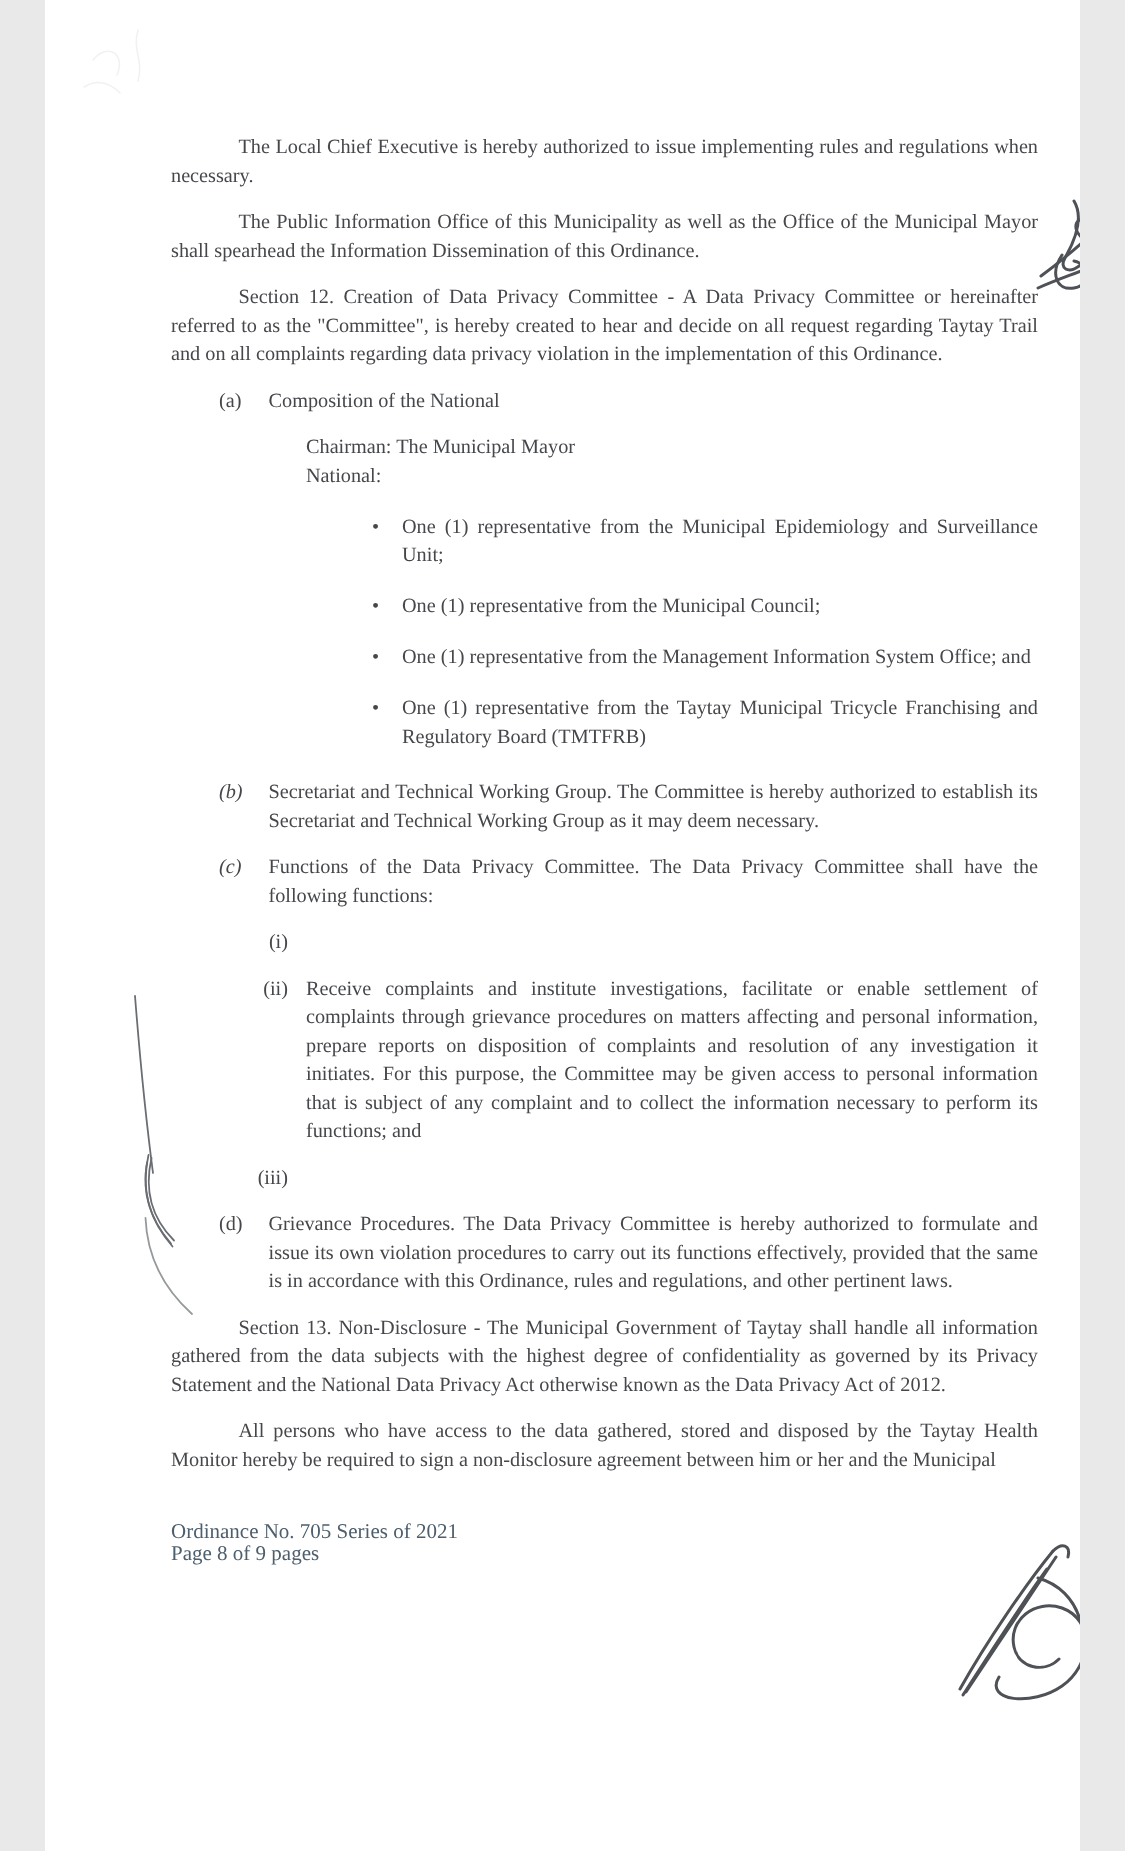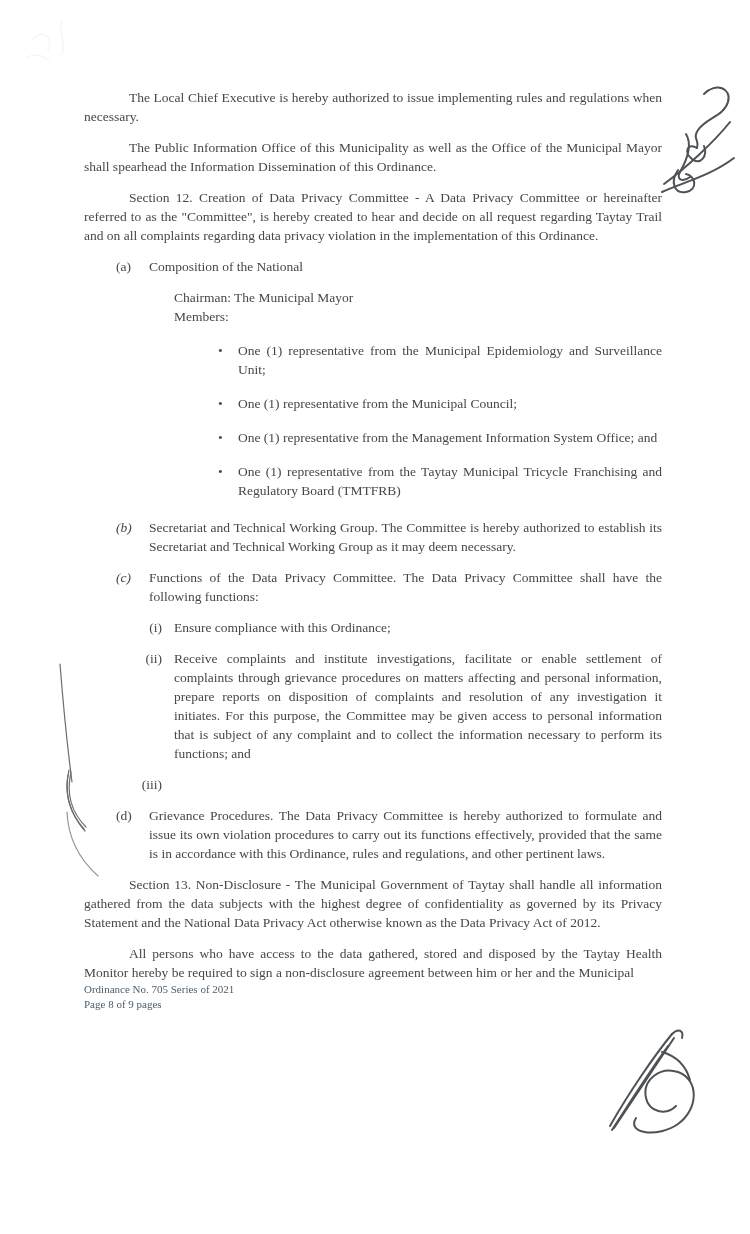--- a/index.html
+++ b/index.html
@@ -1,18 +1,18 @@
 <!DOCTYPE html>
 <html><head>
 <meta charset="utf-8">
 <style>
   html,body{margin:0;padding:0;background:#e9e9e9;}
   .page{
     position:relative;
-    width:750px;height:1234px;
+    width:690px;height:1234px;
     margin:0 auto;
     background:#ffffff;
     font-family:"Liberation Serif","DejaVu Serif",serif;
     color:#45474b;
     font-size:13.5px;
     line-height:19px;
     overflow:hidden;
   }
   .content{
     position:absolute;
@@ -29,22 +29,22 @@
   .li-letter{padding-left:32px;}
   .li-letter .marker{width:33px;flex:0 0 33px;}
   .li-roman .marker{width:78px;flex:0 0 78px;text-align:right;padding-right:0;}
   .li-roman .li-text{padding-left:12px;}
   .li-bullet{padding-left:134px;}
   .li-bullet .marker{width:20px;flex:0 0 20px;}
   .li-text{flex:1;text-align:justify;}
   .chairman-block{margin:0 0 12px 90px;}
   .chairman-block div{line-height:19px;}
   .footer{
-    margin-top:0;
-    font-size:11px;
+    margin-top:32px;
+    font-size:14px;
     line-height:15px;
     color:#4d5e6c;
     text-align:left;
   }
   .sig{position:absolute;pointer-events:none;}
   .sig path{fill:none;stroke:#4e5156;stroke-width:2;stroke-linecap:round;stroke-linejoin:round;}
   .penmark path{fill:none;stroke:#6a6d72;stroke-width:1.2;stroke-linecap:round;}
   .faint path{fill:none;stroke:#9a9a98;stroke-width:1;opacity:.14;}
 </style>
 </head>
@@ -66,21 +66,21 @@
 
     <p class="indent"><span class="bold">Section 12. Creation of Data Privacy Committee -</span><span> A Data Privacy Committee or hereinafter referred to as the "Committee", is hereby created to hear and decide on all request regarding Taytay Trail and on all complaints regarding data privacy violation in the implementation of this Ordinance.</span></p>
 
     <div class="li-row li-letter">
       <span class="marker">(a)</span>
       <div class="li-text">Composition of the National</div>
     </div>
 
     <div class="chairman-block">
       <div>Chairman: The Municipal Mayor</div>
-      <div>Members:</div>
+      <div>National:</div>
     </div>
 
     <div style="height:3px"></div>
 
     <div class="li-row li-bullet">
       <span class="marker">•</span>
       <div class="li-text">One (1) representative from the Municipal Epidemiology and Surveillance Unit;</div>
     </div>
     <div style="height:3px"></div>
     <div class="li-row li-bullet">
@@ -104,21 +104,20 @@
       <div class="li-text">Secretariat and Technical Working Group. The Committee is hereby authorized to establish its Secretariat and Technical Working Group as it may deem necessary.</div>
     </div>
 
     <div class="li-row li-letter">
       <span class="marker ital">(c)</span>
       <div class="li-text">Functions of the Data Privacy Committee. The Data Privacy Committee shall have the following functions:</div>
     </div>
 
     <div class="li-row li-roman">
       <span class="marker">(i)</span>
-      <div class="li-text">Ensure compliance with this Ordinance;</div>
     </div>
 
     <div class="li-row li-roman">
       <span class="marker">(ii)</span>
       <div class="li-text">Receive complaints and institute investigations, facilitate or enable settlement of complaints through grievance procedures on matters affecting and personal information, prepare reports on disposition of complaints and resolution of any investigation it initiates. For this purpose, the Committee may be given access to personal information that is subject of any complaint and to collect the information necessary to perform its functions; and</div>
     </div>
 
     <div class="li-row li-roman">
       <span class="marker">(iii)</span>
     </div>

